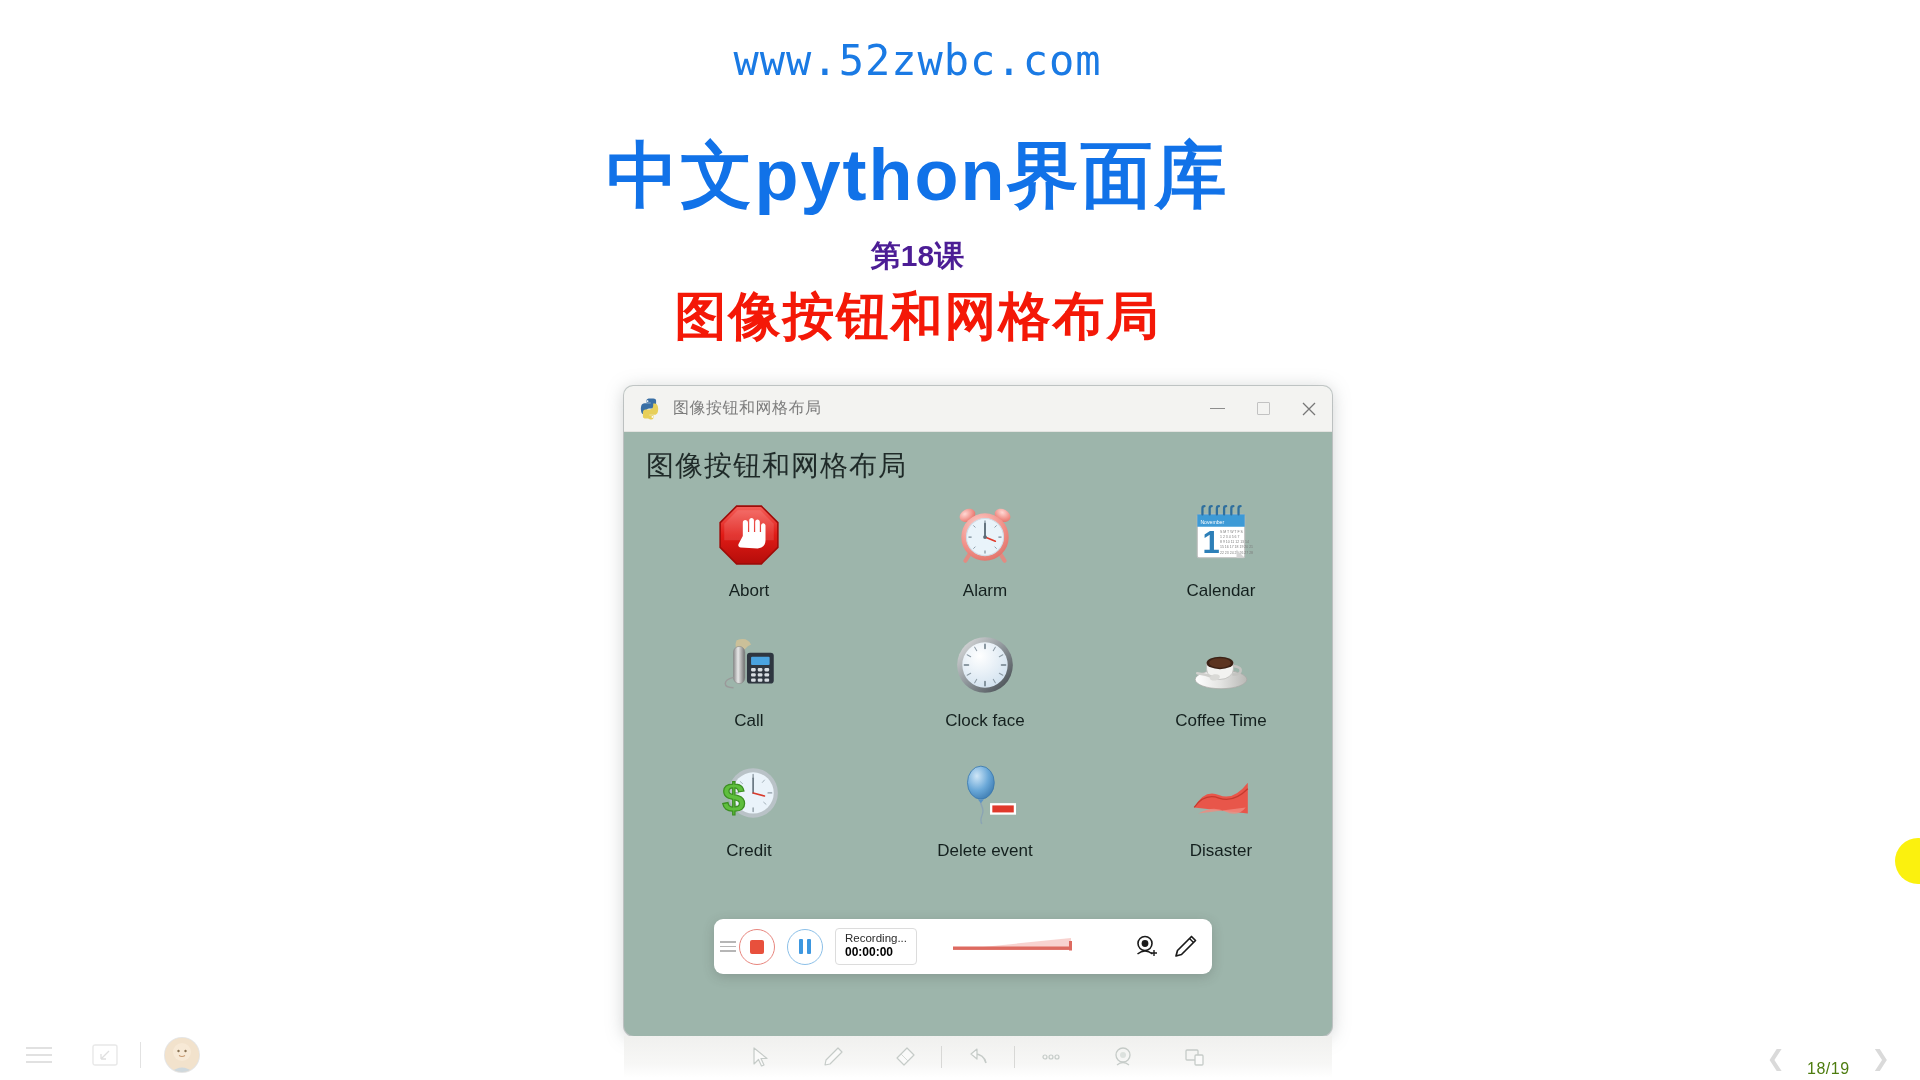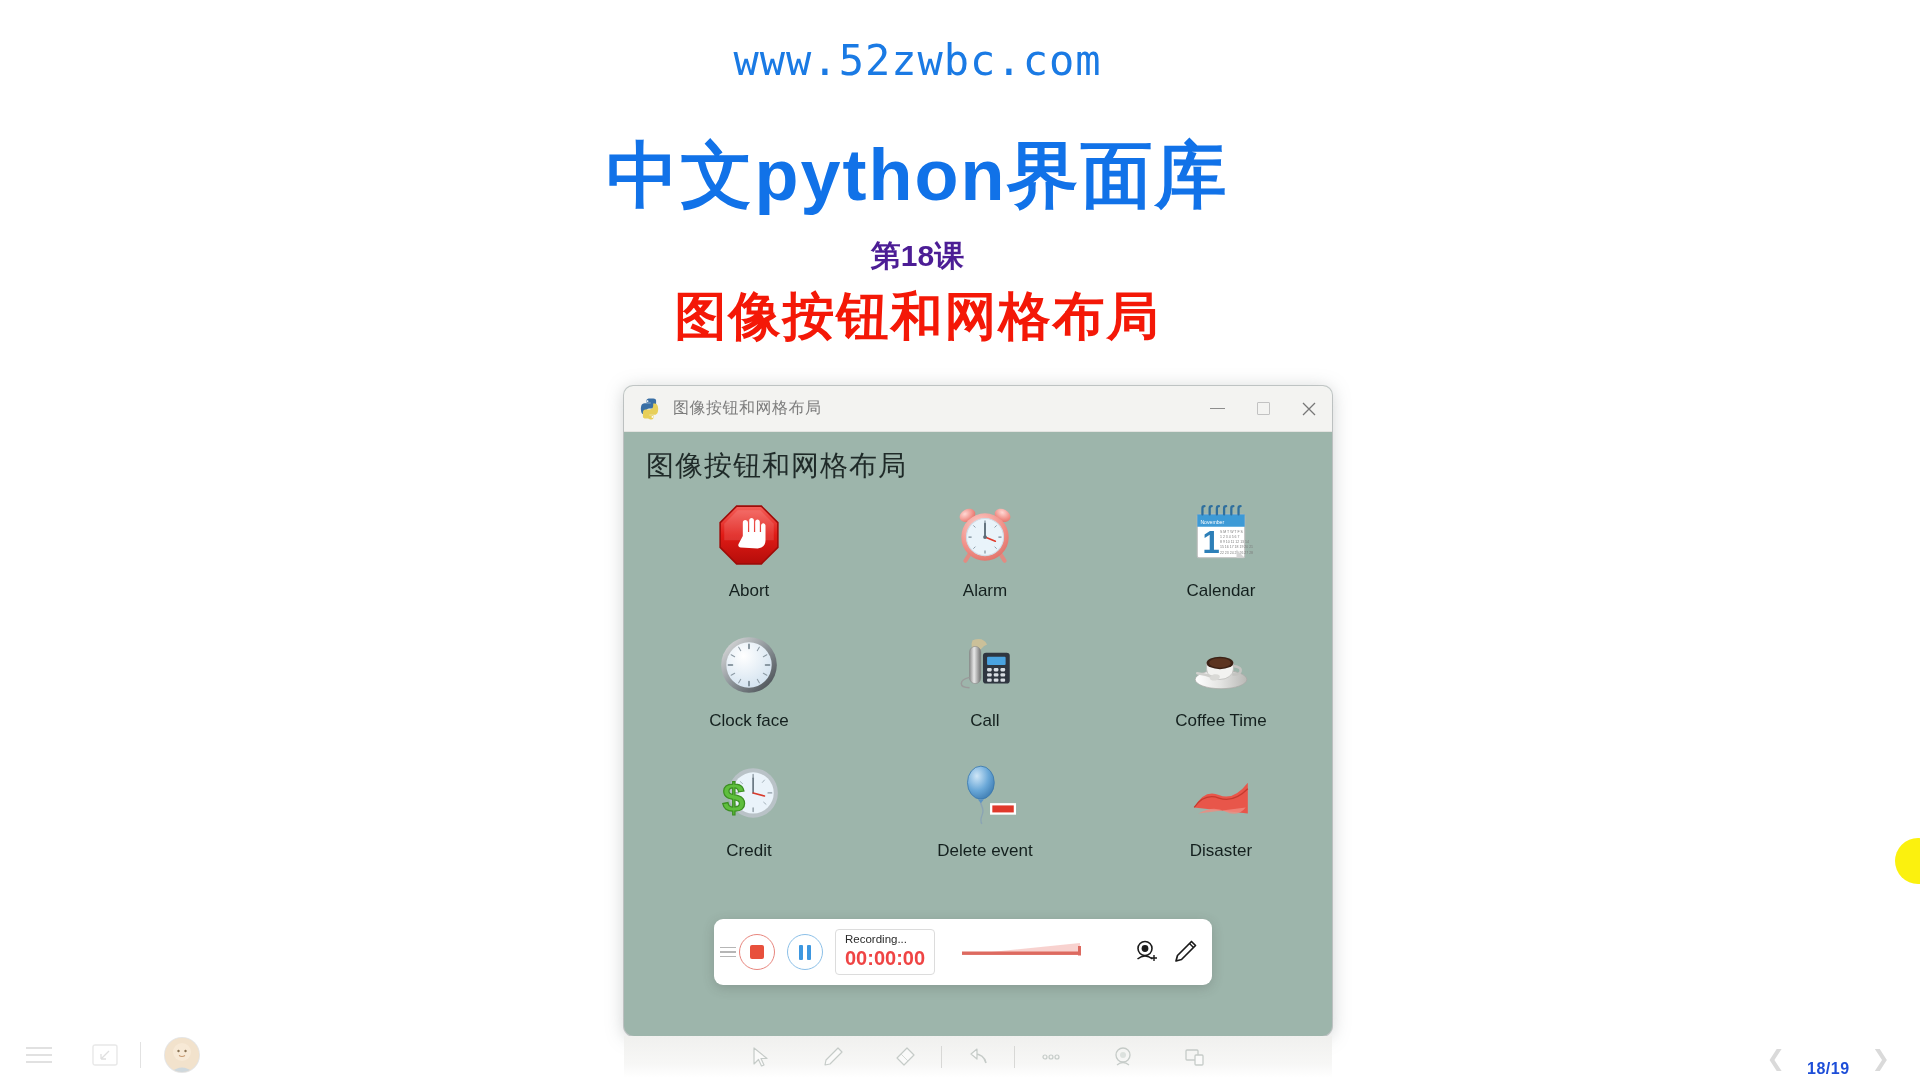--- a/index.html
+++ b/index.html
@@ -99,21 +99,21 @@
     margin-top: 13px;
     font-size: 17px;
     color: #14201e;
     white-space: nowrap;
   }
 
   
   #rec-toolbar {
     position:absolute;
     left: 714px; top: 919px;
-    width: 498px; height: 66px;
+    width: 498px; height: 55px;
     background:#ffffff;
     border-radius: 9px;
     box-shadow: 0 3px 12px rgba(60,60,60,.22);
     display:flex; align-items:center;
     padding: 0 12px 0 6px;
     z-index: 6;
   }
   #drag-handle { width:16px; display:flex; flex-direction:column; gap:3px; margin-right:3px; }
   #drag-handle i { display:block; height:1.4px; background:#b6b6b6; }
   #stop-btn {
@@ -126,21 +126,21 @@
     width: 36px; height: 36px; border-radius:50%;
     border: 1.6px solid #8cc0e8; display:flex; align-items:center; justify-content:center;
     gap: 4px; margin-right: 12px; flex:none;
   }
   #pause-btn i { width: 4px; height: 15px; background:#3d97e0; border-radius:1px; display:block; }
   #rec-status {
     border: 1px solid #dcdcdc; border-radius: 4px;
     padding: 3px 9px 4px; line-height:1.15; flex:none;
   }
   #rec-label { font-size: 11.5px; color:#2b2b2b; }
-  #rec-time  { font-size: 20px; font-weight: bold; color:#ef4444; font-family:"Liberation Sans", sans-serif; }
+  #rec-time  { font-size: 12px; font-weight: bold; color:#000000; font-family:"Liberation Sans", sans-serif; }
   #audio-meter { flex:1; display:flex; align-items:center; justify-content:center; }
   #audio-meter svg { display:block; }
   .rec-icon { width: 30px; height: 30px; margin-left: 8px; flex:none; display:flex; align-items:center; justify-content:center; }
 
   
   #annot-bar {
     position:absolute; left: 624px; top: 1036px;
     width: 708px; height: 42px;
     background: linear-gradient(180deg, #f0f0ee 0%, #f7f7f6 65%, #ffffff 100%);
     display:flex; align-items:center; justify-content:center;
@@ -161,21 +161,21 @@
   #collapse-btn { left: 88px; top: 1040px; width: 34px; height: 30px; }
   #bar-sep { position:absolute; left: 140px; top: 1042px; width:1px; height:26px; background:#e2e2e2; }
   #avatar {
     position:absolute; left: 165px; top: 1038px;
     width: 34px; height: 34px; border-radius:50%;
     background:#f0dfc8; overflow:hidden;
     box-shadow: 0 0 0 1px #e6e6e6;
   }
   #pager { position:absolute; right: 30px; top: 1040px; display:flex; align-items:center; gap: 22px; }
   #pager .chev { color:#dadada; font-size: 22px; line-height:1; }
-  #page-indicator { font-size: 16px; font-weight:bold; color:#1d4ed8; letter-spacing:.5px;margin-top:20px; }
+  #page-indicator { font-size: 16px; font-weight:normal; color:#4d7c0f; letter-spacing:.5px;margin-top:20px; }
 
   
   #laser-dot {
     position:absolute; left: 1895px; top: 838px;
     width: 46px; height: 46px; border-radius:50%;
     background:#fbf10e; filter: blur(.4px);
   }
 
   
   #mouse-cursor { position:absolute; left: 748px; top: 1040px; }
@@ -280,46 +280,20 @@
             <g fill="#7b7b7b" font-size="3.4" font-family="Liberation Sans, sans-serif">
               <text x="31" y="30">S M T W T F S</text>
               <text x="31" y="35">1  2  3  4  5  6  7</text>
               <text x="31" y="40">8  9 10 11 12 13 14</text>
               <text x="31" y="45">15 16 17 18 19 20 21</text>
               <text x="31" y="50">22 23 24 25 26 27 28</text>
             </g>
             <path d="M47 46 L55 54 L47 54 Z" fill="#d5d5d5"></path>
           </svg>
           <div class="cell-label">Calendar</div>
-        </div>
-
-        <div class="grid-cell">
-          <svg class="cell-icon" viewBox="0 0 64 64">
-            <defs>
-                <linearGradient id="gRim" x1="0" y1="0" x2="1" y2="1">
-              <stop offset="0" stop-color="#e6e6e6"></stop>
-                  <stop offset=".5" stop-color="#8d9499"></stop>
-                  <stop offset="1" stop-color="#3d4348"></stop>
-            </linearGradient>
-            <radialGradient id="gDial" cx=".38" cy=".3" r=".8">
-              <stop offset="0" stop-color="#ffffff"></stop>
-                  <stop offset="1" stop-color="#cfe0ee"></stop>
-            </radialGradient>
-              </defs>
-            <circle cx="32" cy="32" r="27" fill="url(#gRim)"></circle>
-            <circle cx="32" cy="32" r="22" fill="url(#gDial)"></circle>
-            <g stroke="#6d7d88" stroke-width="1.5" stroke-linecap="round">
-              <path d="M32 12 v4 M32 48 v4 M12 32 h4 M48 32 h4"></path>
-            </g>
-            <g stroke="#8c9aa4" stroke-width="1" stroke-linecap="round">
-              <path d="M42 14.7 l-2 3.4 M22 49.3 l2 -3.4 M49.3 42 l-3.4 -2 M14.7 22 l3.4 2"></path>
-              <path d="M49.3 22 l-3.4 2 M14.7 42 l3.4 -2 M42 49.3 l-2 -3.4 M22 14.7 l2 3.4"></path>
-            </g>
-          </svg>
-          <div class="cell-label">Clock face</div>
         </div>
 
         <div class="grid-cell">
           <svg class="cell-icon" viewBox="0 0 64 64">
             <defs>
                 <linearGradient id="gPh" x1="0" y1="0" x2="1" y2="0">
               <stop offset="0" stop-color="#8d8d8d"></stop>
                   <stop offset=".4" stop-color="#e8e8e8"></stop>
                   <stop offset="1" stop-color="#6e6e6e"></stop>
             </linearGradient>
@@ -340,20 +314,46 @@
             </g>
             <rect x="17" y="14" width="11" height="36" rx="5.5" fill="url(#gPh)" stroke="#888" stroke-width=".6"></rect>
             <path d="M17 44 q-8 2 -8 6 q0 4 8 4" stroke="#9a9a9a" stroke-width="1.4" fill="none"></path>
           </svg>
           <div class="cell-label">Call</div>
         </div>
 
         <div class="grid-cell">
           <svg class="cell-icon" viewBox="0 0 64 64">
             <defs>
+                <linearGradient id="gRim" x1="0" y1="0" x2="1" y2="1">
+              <stop offset="0" stop-color="#e6e6e6"></stop>
+                  <stop offset=".5" stop-color="#8d9499"></stop>
+                  <stop offset="1" stop-color="#3d4348"></stop>
+            </linearGradient>
+            <radialGradient id="gDial" cx=".38" cy=".3" r=".8">
+              <stop offset="0" stop-color="#ffffff"></stop>
+                  <stop offset="1" stop-color="#cfe0ee"></stop>
+            </radialGradient>
+              </defs>
+            <circle cx="32" cy="32" r="27" fill="url(#gRim)"></circle>
+            <circle cx="32" cy="32" r="22" fill="url(#gDial)"></circle>
+            <g stroke="#6d7d88" stroke-width="1.5" stroke-linecap="round">
+              <path d="M32 12 v4 M32 48 v4 M12 32 h4 M48 32 h4"></path>
+            </g>
+            <g stroke="#8c9aa4" stroke-width="1" stroke-linecap="round">
+              <path d="M42 14.7 l-2 3.4 M22 49.3 l2 -3.4 M49.3 42 l-3.4 -2 M14.7 22 l3.4 2"></path>
+              <path d="M49.3 22 l-3.4 2 M14.7 42 l3.4 -2 M42 49.3 l-2 -3.4 M22 14.7 l2 3.4"></path>
+            </g>
+          </svg>
+          <div class="cell-label">Clock face</div>
+        </div>
+
+        <div class="grid-cell">
+          <svg class="cell-icon" viewBox="0 0 64 64">
+            <defs>
                 <linearGradient id="gSaucer" x1="0" y1="0" x2="1" y2="0">
               <stop offset="0" stop-color="#ffffff"></stop>
                   <stop offset=".5" stop-color="#e3e3e1"></stop>
                   <stop offset="1" stop-color="#b9b9b6"></stop>
             </linearGradient>
               </defs>
             <ellipse cx="32" cy="46" rx="25" ry="9" fill="url(#gSaucer)" stroke="#a9a9a6" stroke-width=".7"></ellipse>
             <path d="M18 30 h26 v6 a13 10 0 0 1 -26 0 z" fill="#f2f2f0" stroke="#b5b5b2" stroke-width=".7"></path>
             <ellipse cx="31" cy="30" rx="13" ry="6" fill="#3c2216"></ellipse>
             <ellipse cx="31" cy="30" rx="10.5" ry="4.6" fill="#5c3420"></ellipse>

